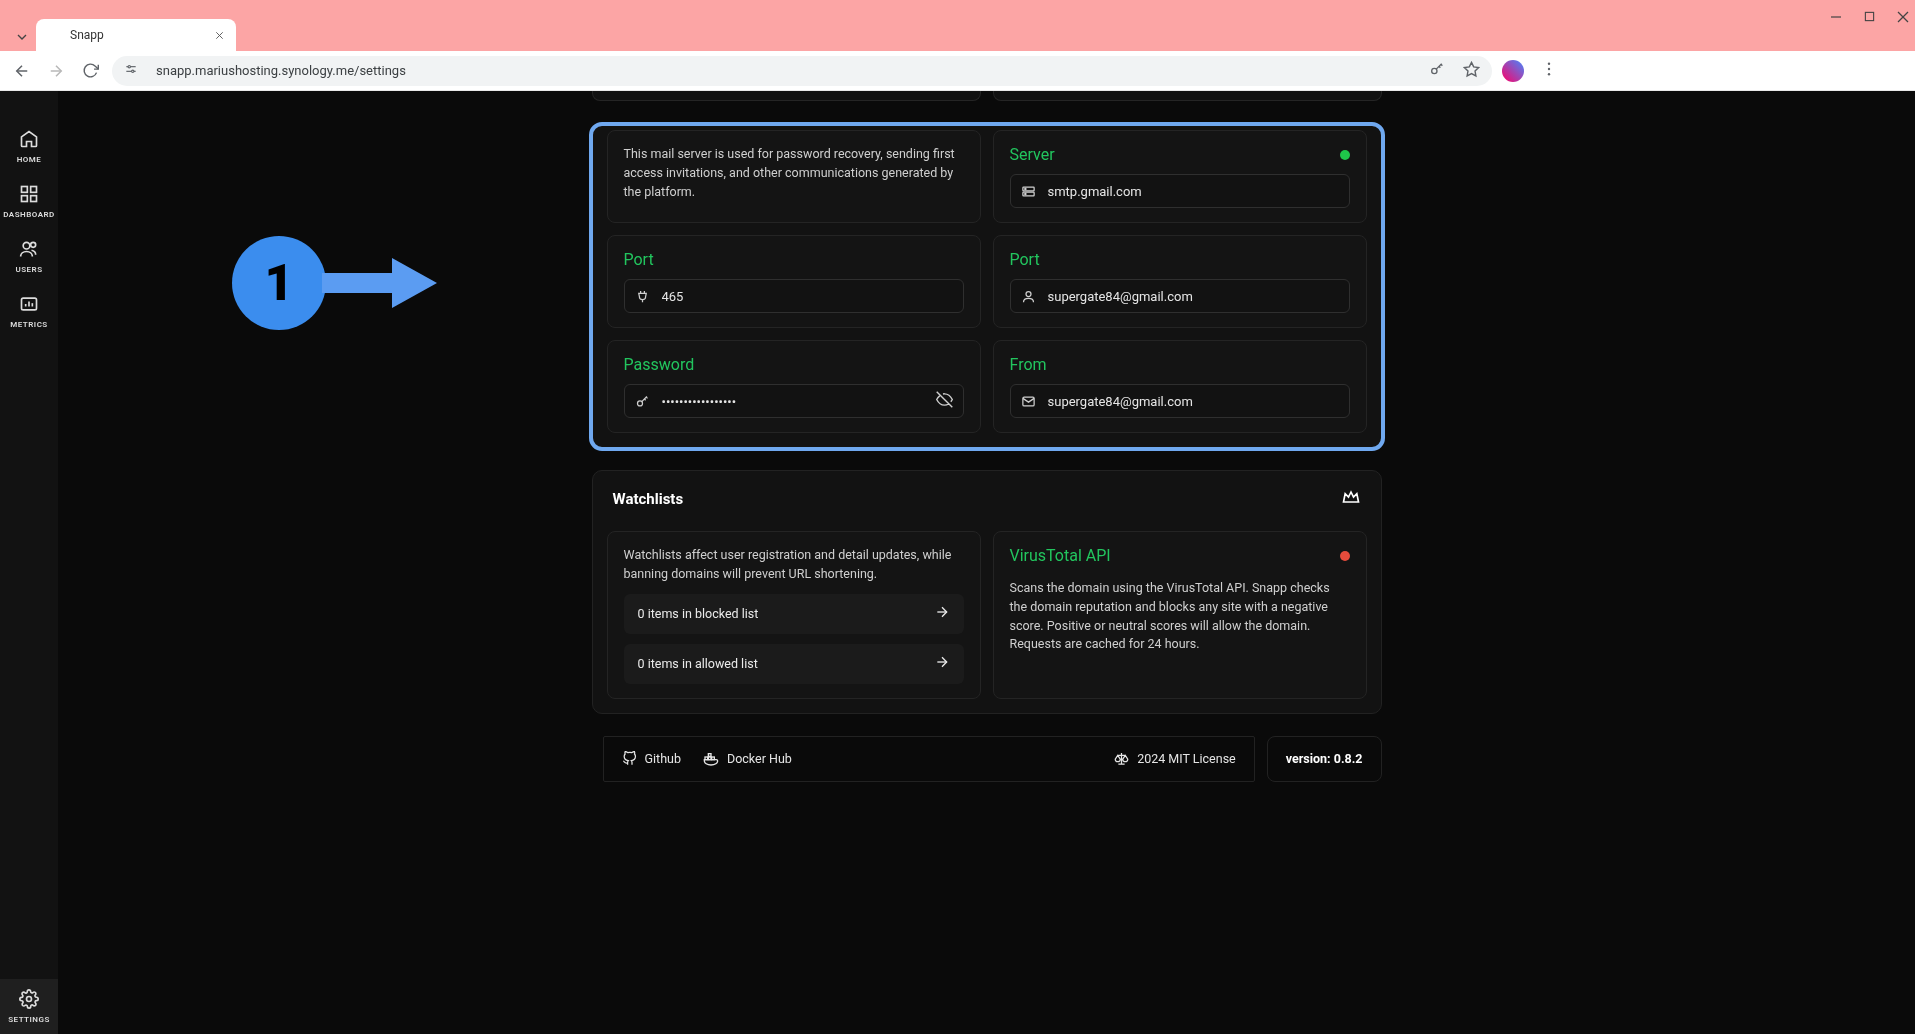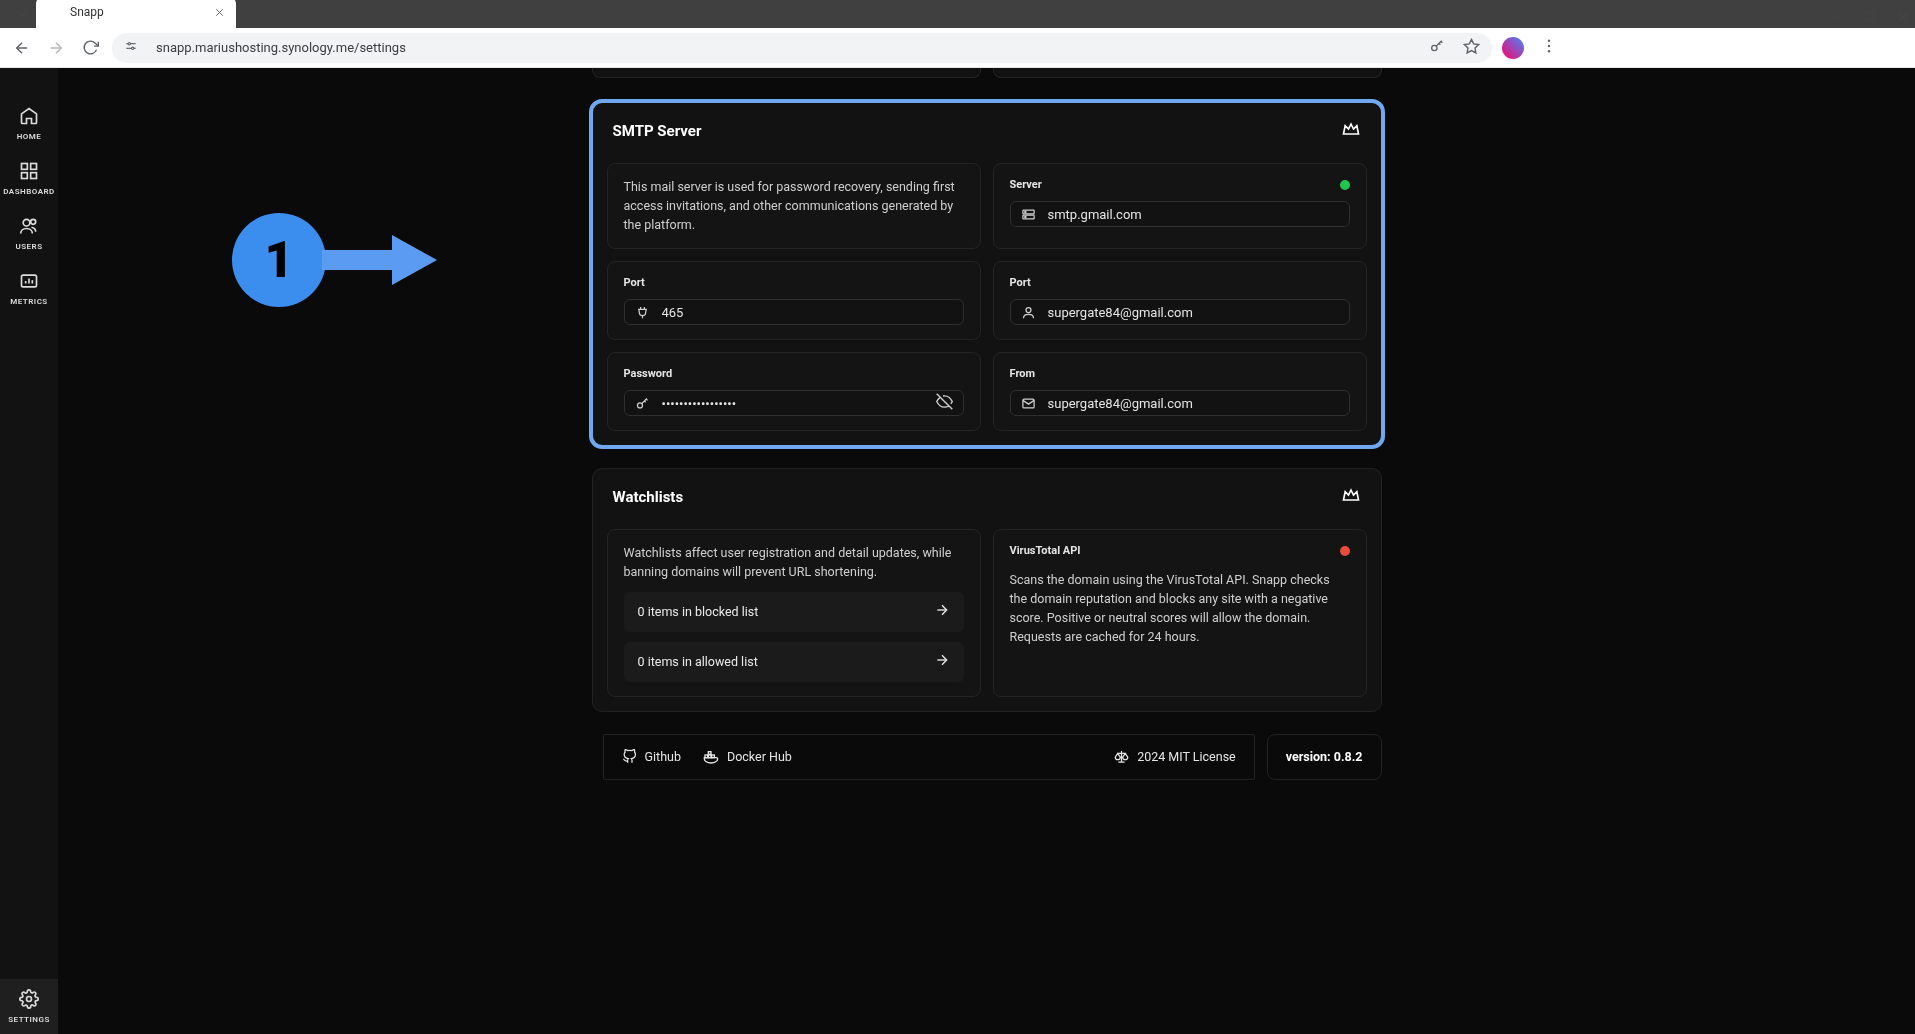--- a/index.html
+++ b/index.html
@@ -1,20 +1,20 @@
 <!DOCTYPE html>
 <html><head>
 <meta charset="utf-8">
 <style>
 * { margin: 0; padding: 0; box-sizing: border-box; font-family: -apple-system, BlinkMacSystemFont, "Segoe UI", Roboto, Arial, sans-serif; }
 html,body { width: 1915px; height: 1034px; overflow: hidden; background:#fff; }
 
 
 .browser { width:1915px; height:1034px; display:flex; flex-direction:column; }
-.tabstrip { height:28px; background:#404040; display:flex; align-items:flex-end; padding-left:8px; position:relative; }
+.tabstrip { height:51px; background:#fca5a5; display:flex; align-items:flex-end; padding-left:8px; position:relative; }
 .tabstrip .chev { width:28px; height:28px; display:flex; align-items:center; justify-content:center; color:#333; cursor:pointer; }
 .tab { background:#fff; height:32px; min-width:200px; border-radius:8px 8px 0 0; display:flex; align-items:center; padding:0 10px; gap:8px; }
 .tab .favicon { width:16px; height:16px; background:#fff; border-radius:3px; }
 .tab .title { font-size:12px; color:#333; flex:1; }
 .tab .close { width:14px; height:14px; display:flex; align-items:center; justify-content:center; color:#555; cursor:pointer; }
 .winbtns { position:absolute; right:6px; top:0; height:36px; display:flex; align-items:center; gap:22px; color:#444; }
 .winbtns span { cursor:pointer; font-size:12px; }
 
 .toolbar { height:40px; background:#fff; display:flex; align-items:center; padding:0 10px; gap:10px; border-bottom:1px solid #e8e8e8; }
 .toolbar .navbtn { width:24px; height:24px; display:flex; align-items:center; justify-content:center; color:#5f6368; cursor:pointer; }
@@ -43,25 +43,25 @@
 
 .card { background:#121212; border:1px solid #222; border-radius:10px; margin-bottom:22px; }
 .card.highlight { outline:4px solid #6fa8ef; outline-offset:-1px; }
 .card-head { display:flex; align-items:center; justify-content:space-between; padding:16px 20px; }
 .card-title { font-size:15px; font-weight:700; color:#fff; }
 .crown svg { width:20px; height:20px; }
 
 .card-body { padding:4px 14px 14px 14px; display:grid; grid-template-columns:1fr 1fr; gap:12px; }
 .cell { background:#141414; border:1px solid #242424; border-radius:8px; padding:14px 16px; }
 .cell .label-row { display:flex; align-items:center; justify-content:space-between; }
-.cell .label { font-size:11px; font-weight:700; color:#e5e5e5; }
+.cell .label { font-size:16px; font-weight:400; color:#22c55e; }
 .dot { width:10px; height:10px; border-radius:50%; }
 .dot.green { background:#1fc64a; }
 .dot.red { background:#e74c3c; }
-.field { margin-top:10px; height:26px; border:1px solid #2f2f2f; border-radius:6px; display:flex; align-items:center; padding:0 10px; gap:12px; background:#121212; }
+.field { margin-top:10px; height:34px; border:1px solid #2f2f2f; border-radius:6px; display:flex; align-items:center; padding:0 10px; gap:12px; background:#121212; }
 .field input { flex:1; background:transparent; border:none; outline:none; color:#e5e5e5; font-size:13px; }
 .field input::placeholder { color:#8a8a8a; }
 .field .icon { color:#cfcfcf; display:flex; }
 .field .eye { color:#cfcfcf; cursor:pointer; }
 .desc { font-size:12.5px; color:#cfcfcf; line-height:1.5; }
 
 .row-link { height:40px; background:#1b1b1b; border-radius:6px; display:flex; align-items:center; justify-content:space-between; padding:0 14px; font-size:12.5px; color:#eaeaea; cursor:pointer; margin-top:10px; }
 .row-link:first-of-type { margin-top:14px; }
 
 .footer-card { display:flex; gap:12px; }
@@ -230,28 +230,20 @@
         </svg>
       </div>
 
       <div class="center">
         <div class="stub-row">
           <div class="stub"></div>
           <div class="stub"></div>
         </div>
 
         <div class="card highlight">
-          <div class="card-head">
-            <div class="card-title">SMTP Server</div>
-            <span class="crown">
-              <svg viewBox="0 0 24 24" fill="none" stroke="#fff" stroke-width="2">
-                  <path d="M3 18h18l-2-10-4 4-3-6-3 6-4-4z"></path>
-                </svg>
-            </span>
-          </div>
           <div class="card-body">
             <div class="cell">
               <div class="desc">This mail server is used for password recovery, sending first access invitations, and other communications generated by the platform.</div>
             </div>
             <div class="cell">
               <div class="label-row">
                 <div class="label">Server</div>
                 <div class="dot green"></div>
               </div>
               <div class="field">

